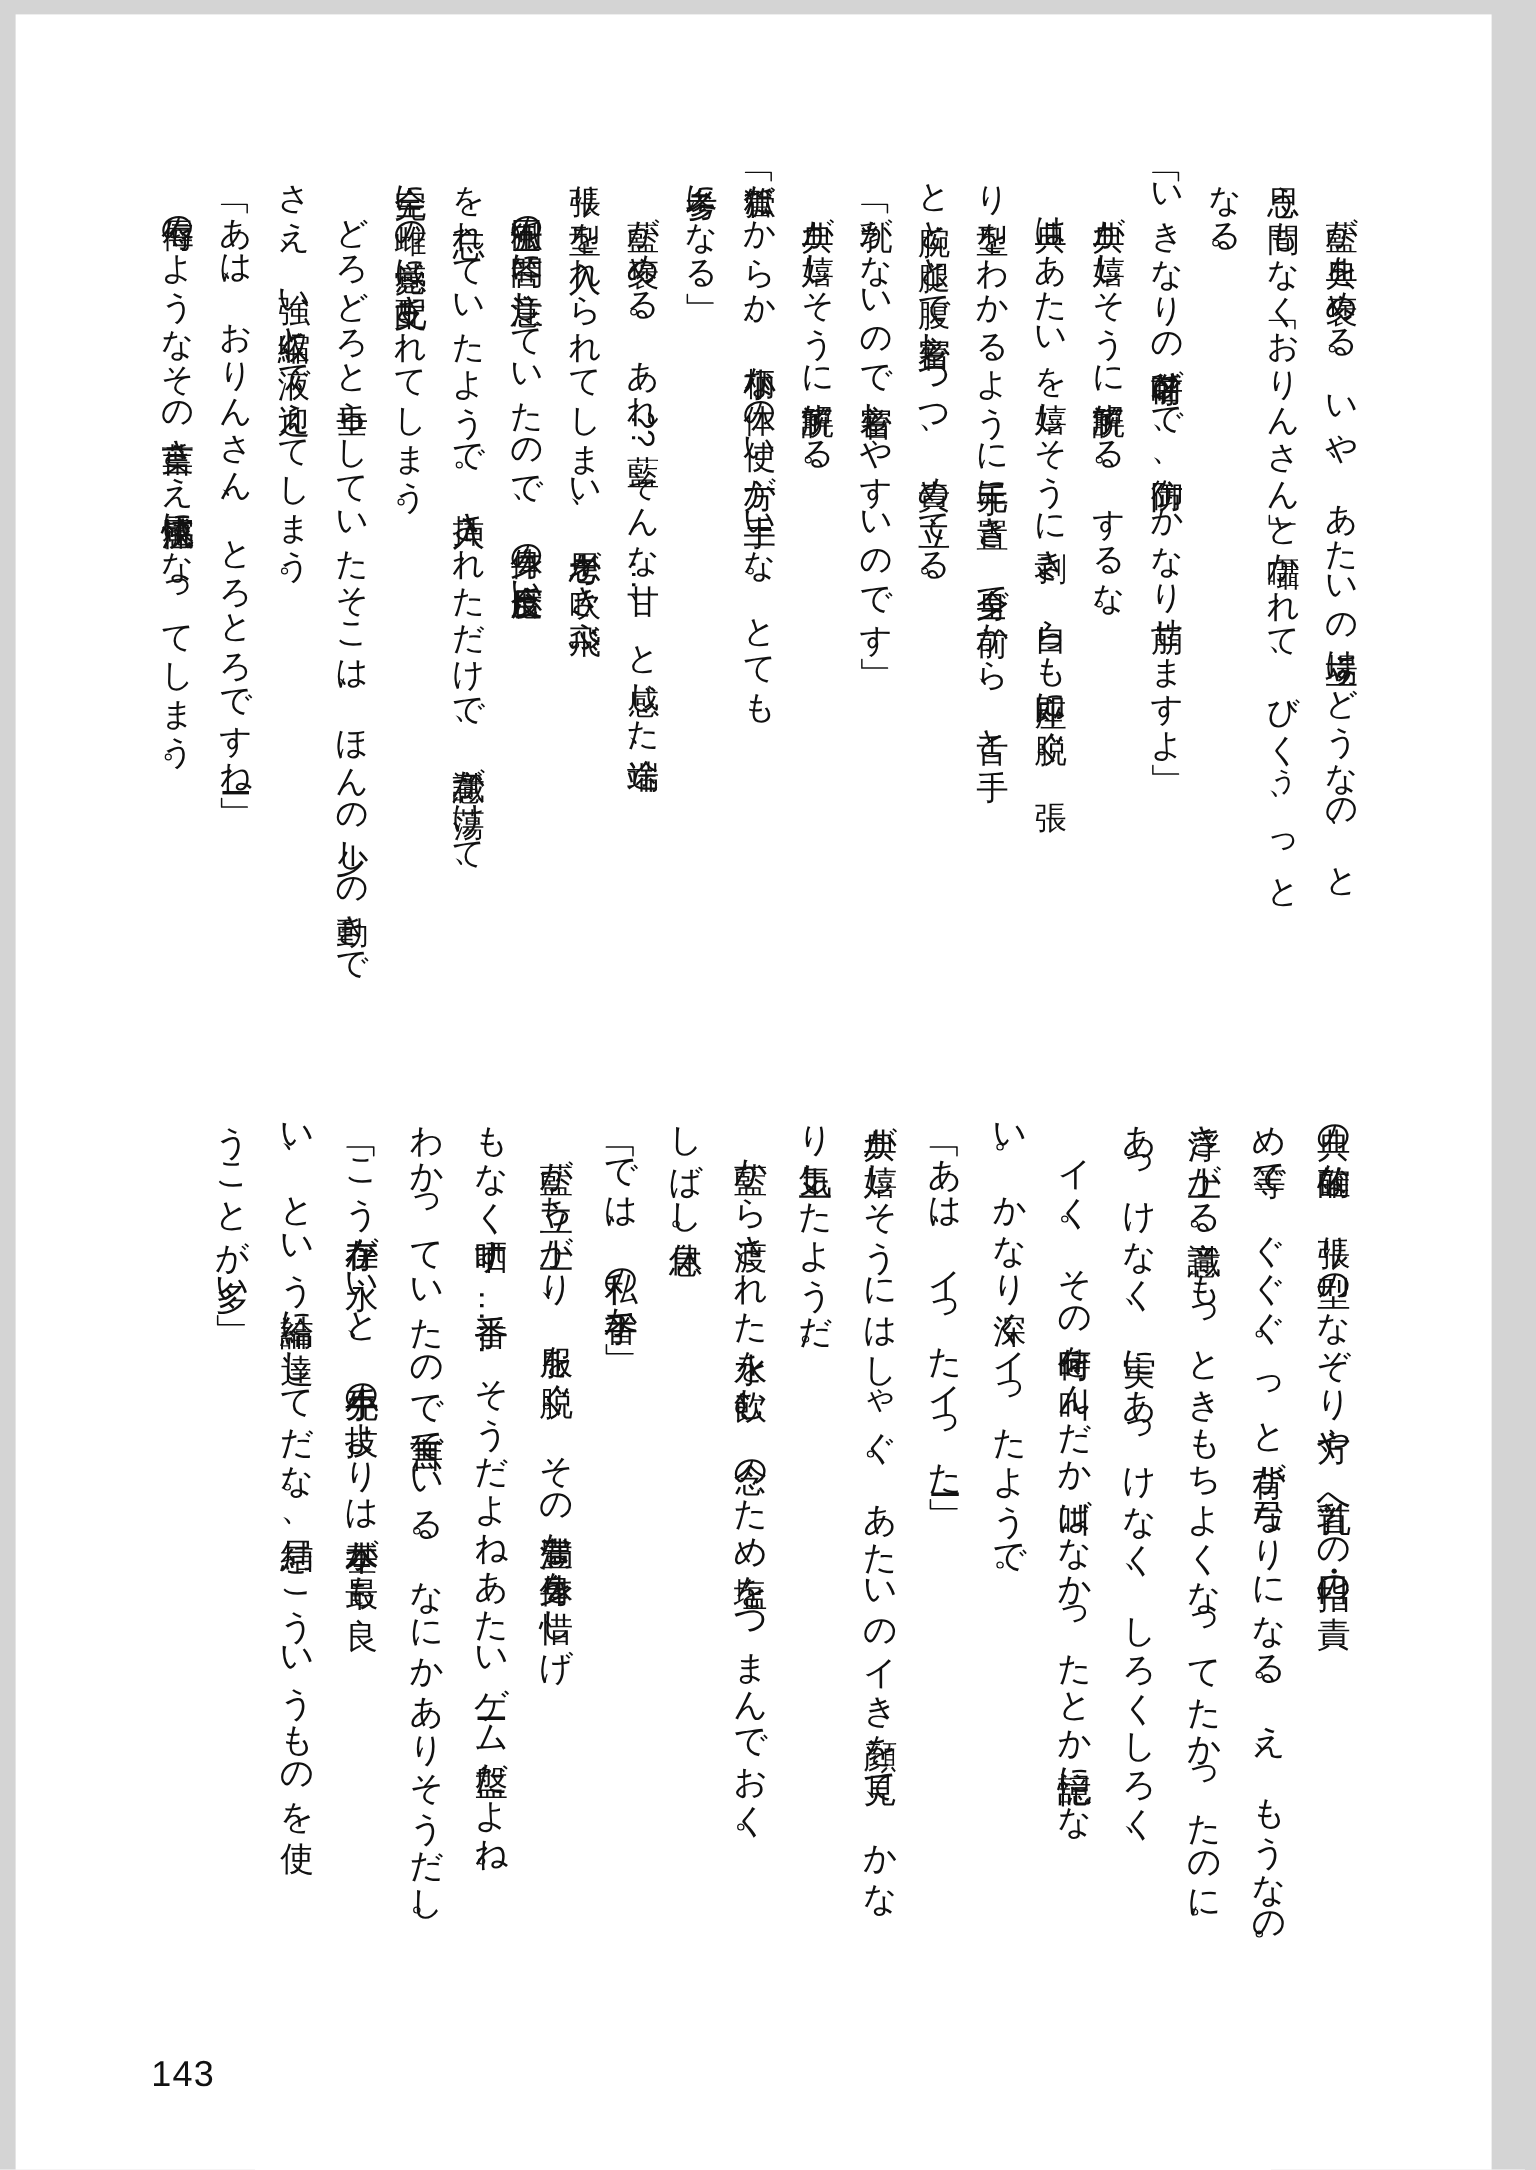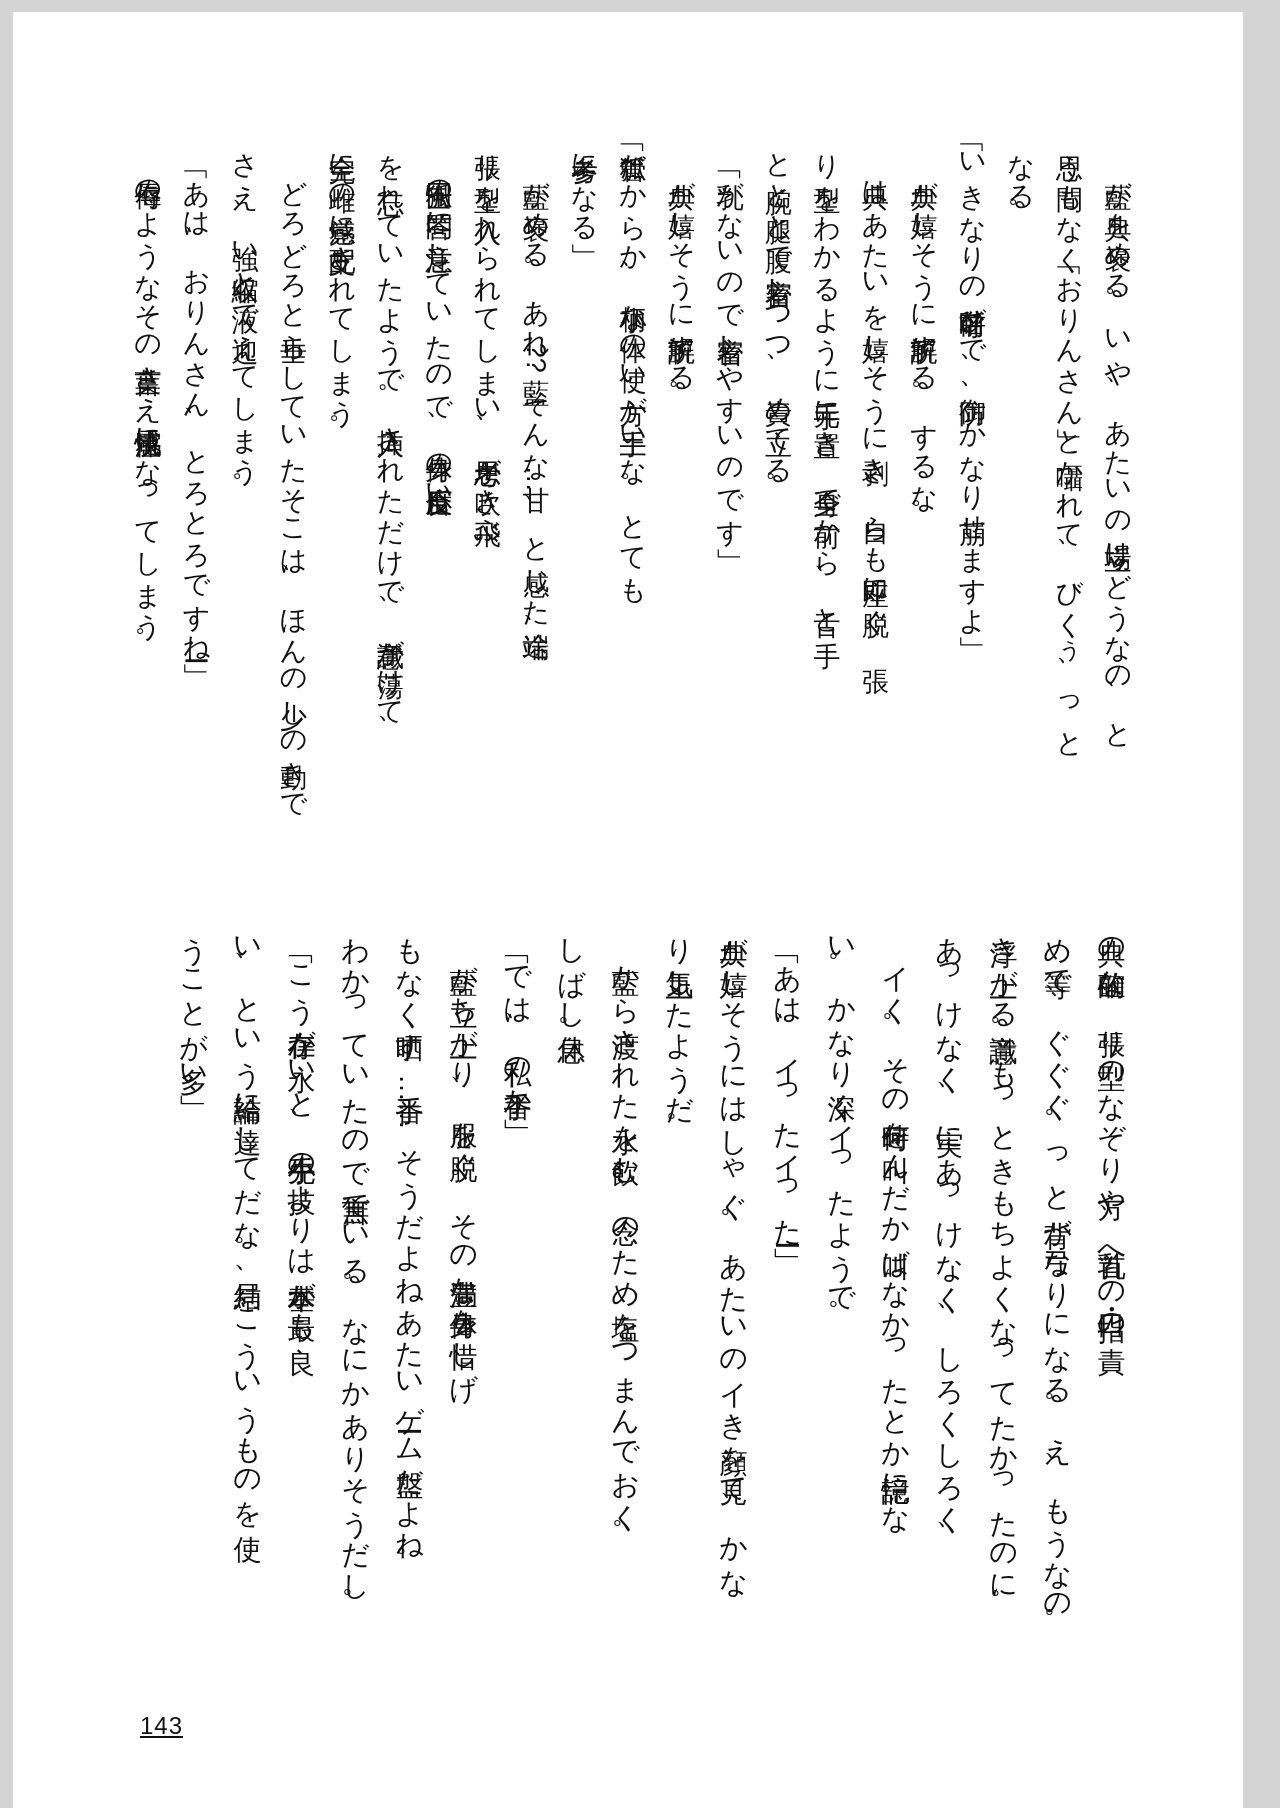--- a/index.html
+++ b/index.html
@@ -49,26 +49,25 @@
     margin: 0;
     padding: 0;
     white-space: nowrap;
     letter-spacing: 0;
   }
   .tline.indent {
     text-indent: 1em;
   }
   .page-number {
     position: absolute;
-    left: 127px;
+    left: 113px;
     top: 1700px;
-    font-size: 24px;
+    font-size: 30px;
     color: var(--ink, #111111);
     letter-spacing: 1px;
-    text-decoration: underline;
   }
 </style>
 </head>
 <body style="--backdrop: #d4d4d4; --paper: #ffffff; --ink: #111111;">
 
 <div class="page">
   <div class="vblock vblock-top">
       <p class="tline indent">藍が典を褒める。いや、あたいの立場はどうなの、と</p>
       <p class="tline">思う間もなく「おりんさん」と囁かれて、びくぅ、っと</p>
       <p class="tline">なる。</p>

